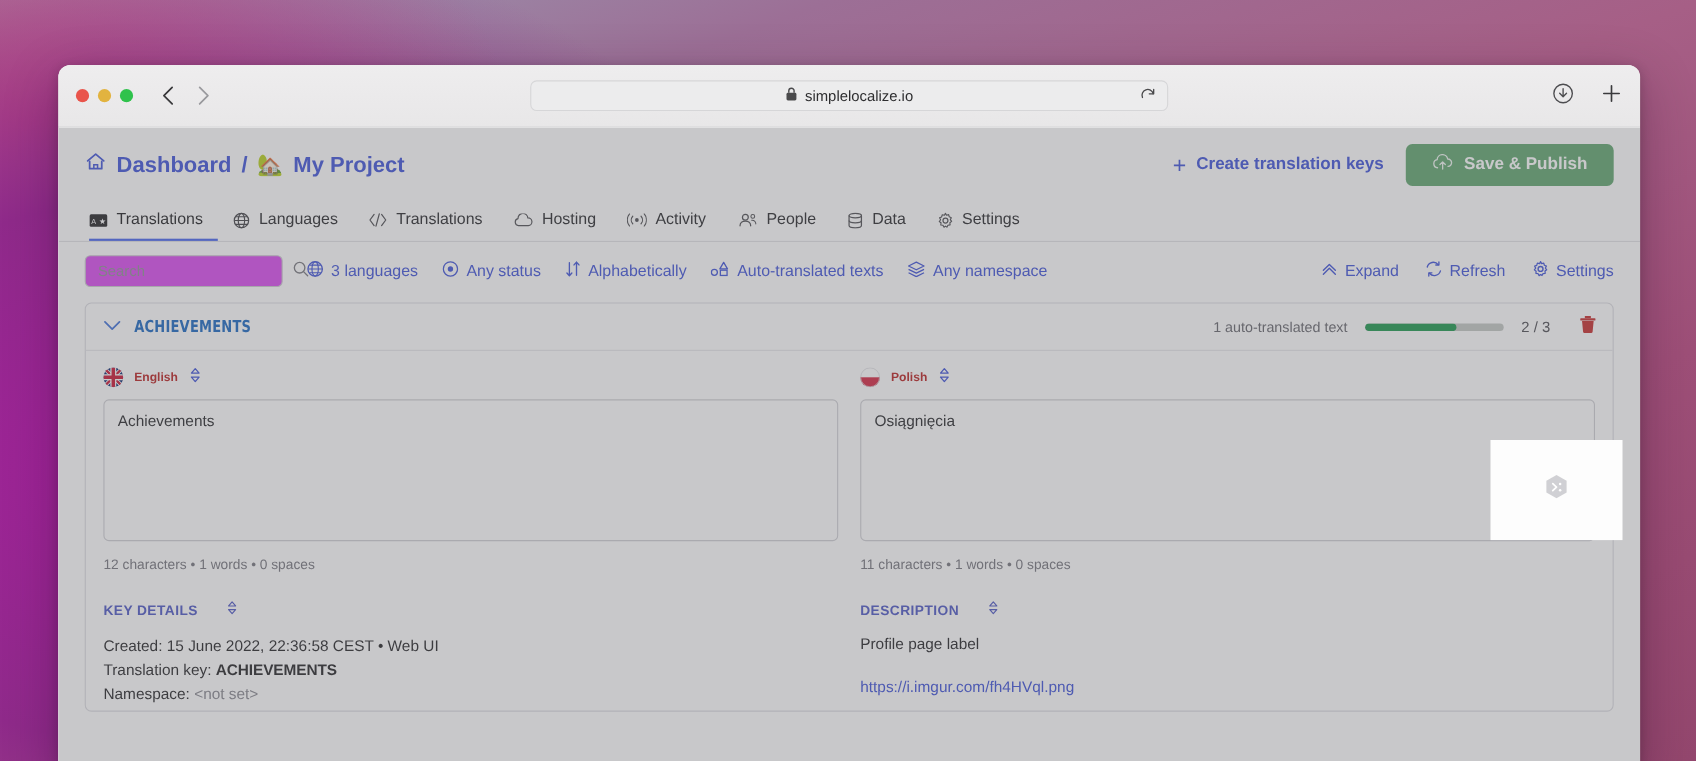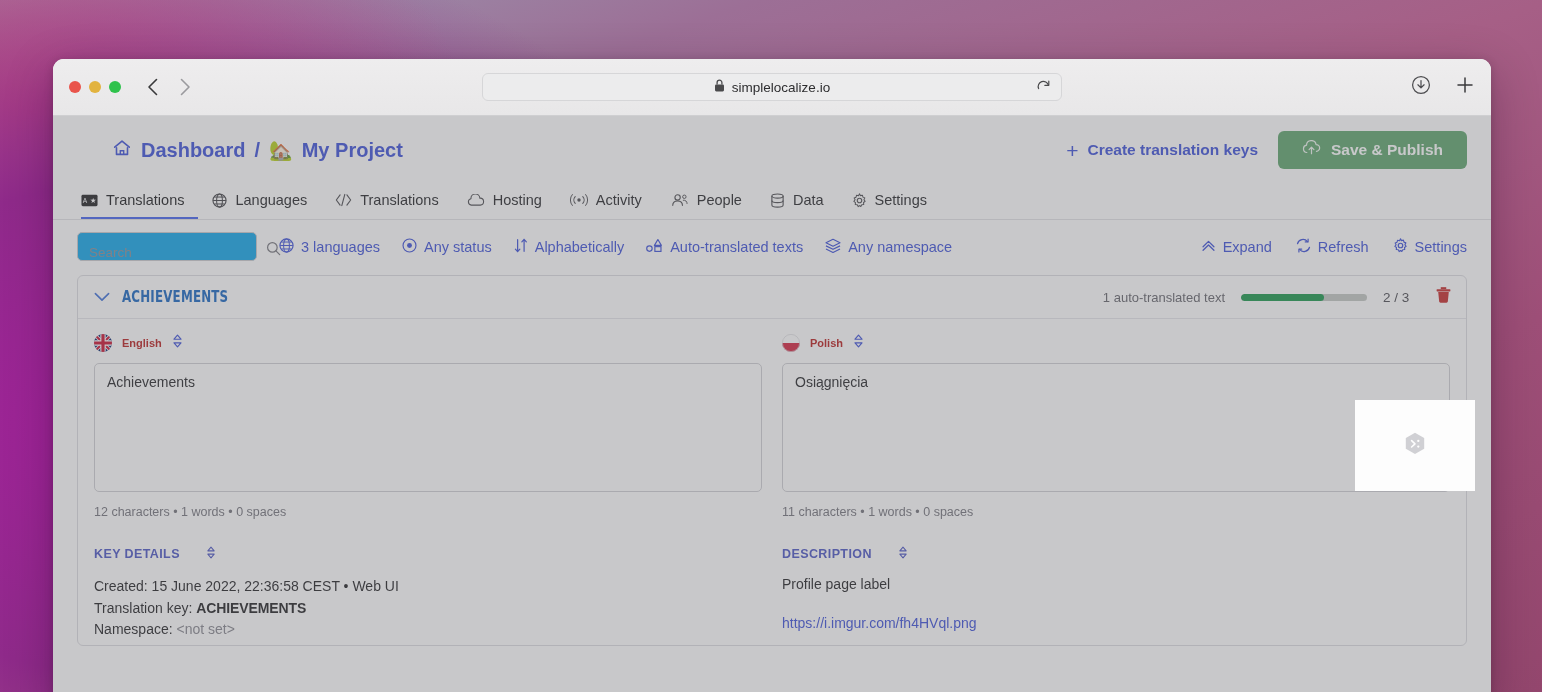--- a/index.html
+++ b/index.html
@@ -69,21 +69,21 @@
   }
   #dim-overlay {
     position: absolute; inset: 0;
     background: rgba(110,110,115,0.38);
     z-index: 40; pointer-events: none;
   }
 
   
   #app-header {
     height: 68px; padding: 0 24px 0 24px;
-    display: flex; align-items: center; margin-left: 35px;
+    display: flex; align-items: center;
   }
   #breadcrumb {
     display: flex; align-items: center; gap: 9px;
     font-size: 20px; font-weight: bold; color: #3b4fd8;
   }
   #breadcrumb .crumb-sep { color: #3b4fd8; font-weight: bold; }
   #breadcrumb .home-ico { display: block; }
   .proj-emoji { font-size: 19px; }
 
   .header-actions { margin-left: auto; display: flex; align-items: center; gap: 20px; }
@@ -123,22 +123,22 @@
   .tab .t-ico { display: flex; align-items: center; }
 
   
   #filters-row {
     display: flex; align-items: center; gap: 22px;
     padding: 12px 24px 10px 24px;
   }
   #search-box {
     width: 180px; height: 29px;
     border: 1px solid #cacace; border-radius: 5px;
-    display: flex; align-items: flex-end;
-    padding: 0 8px 0 11px; background: #0ea5e9;
+    display: flex; align-items: center;
+    padding: 0 8px 0 11px; background: #d946ef;
   }
   #search-input {
     border: none; outline: none; flex: 1;
     font-size: 13.5px; color: #3d3d42;
     font-family: inherit; background: transparent;
   }
   #search-input::placeholder { color: #8d8d93; }
   .filter-link {
     display: flex; align-items: center; gap: 7px;
     color: #3b4fd8; font-size: 14.5px; cursor: pointer;

